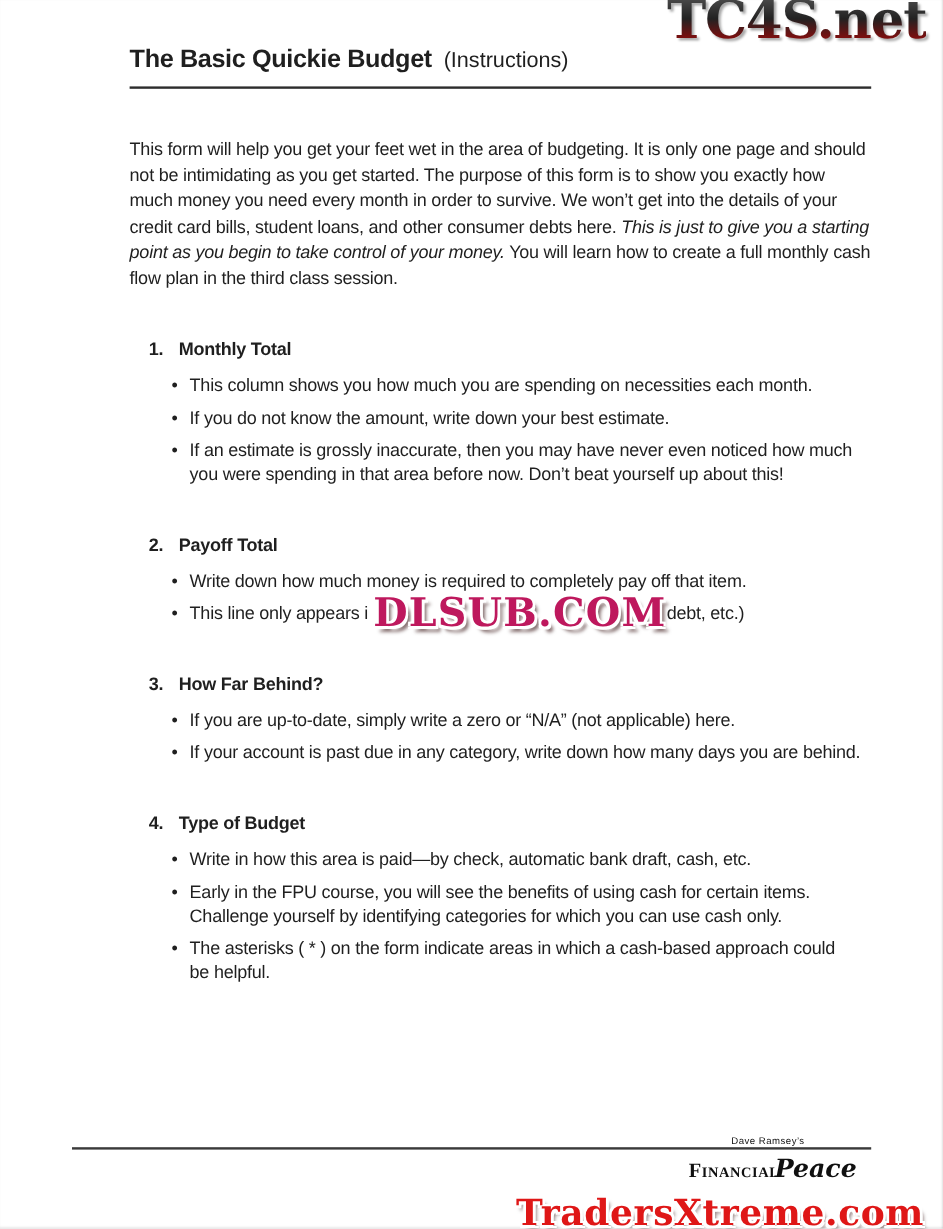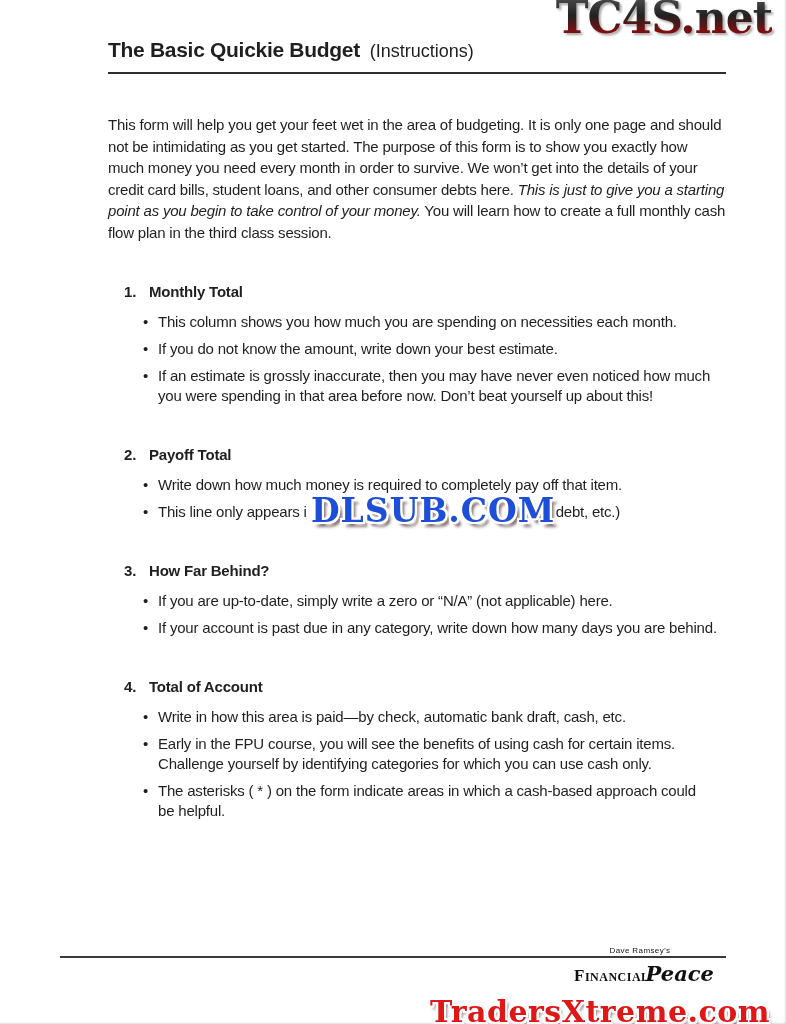--- a/index.html
+++ b/index.html
@@ -50,21 +50,21 @@
   .wrap-600 { max-width:608px; }
   .wrap-548 { max-width:560px; }
 
   
   .covered { white-space:nowrap; }
   .gap { display:inline-block; width:249px; }
   .dlsub {
     position:absolute; left:168px; top:-11px;
     font-family:"DejaVu Serif","Liberation Serif",serif; font-weight:700;
     font-size:33px; line-height:40px; letter-spacing:1px; white-space:nowrap;
-    color:#1d4ed8;
+    color:#be185d;
     text-shadow:
       -2px -2px 0 #fff, 2px -2px 0 #fff, -2px 2px 0 #fff, 2px 2px 0 #fff,
       -2px 0 0 #fff, 2px 0 0 #fff, 0 -2px 0 #fff, 0 2px 0 #fff,
       4px 5px 3px rgba(40,0,0,0.55);
     z-index:3;
   }
 
   
   .footer-rule { position:absolute; left:60px; width:666px; top:956px; border:0; border-top:2px solid #3a3a3a; }
   .brand { position:absolute; right:80px; top:946px; width:132px; text-align:center; z-index:2; }
@@ -127,21 +127,21 @@
         <span class="num">3.</span><span class="item-title">How Far Behind?</span>
       </div>
       <ul class="bullets">
         <li>If you are up-to-date, simply write a zero or “N/A” (not applicable) here.</li>
         <li>If your account is past due in any category, write down how many days you are behind.</li>
       </ul>
     </section>
 
     <section class="item">
       <div class="item-head">
-        <span class="num">4.</span><span class="item-title">Total of Account</span>
+        <span class="num">4.</span><span class="item-title">Type of Budget</span>
       </div>
       <ul class="bullets">
         <li>Write in how this area is paid—by check, automatic bank draft, cash, etc.</li>
         <li class="wrap-600">Early in the FPU course, you will see the benefits of using cash for certain items. Challenge yourself by identifying categories for which you can use cash only.</li>
         <li class="wrap-548">The asterisks ( * ) on the form indicate areas in which a cash-based approach could be helpful.</li>
       </ul>
     </section>
 
   </div>
 

